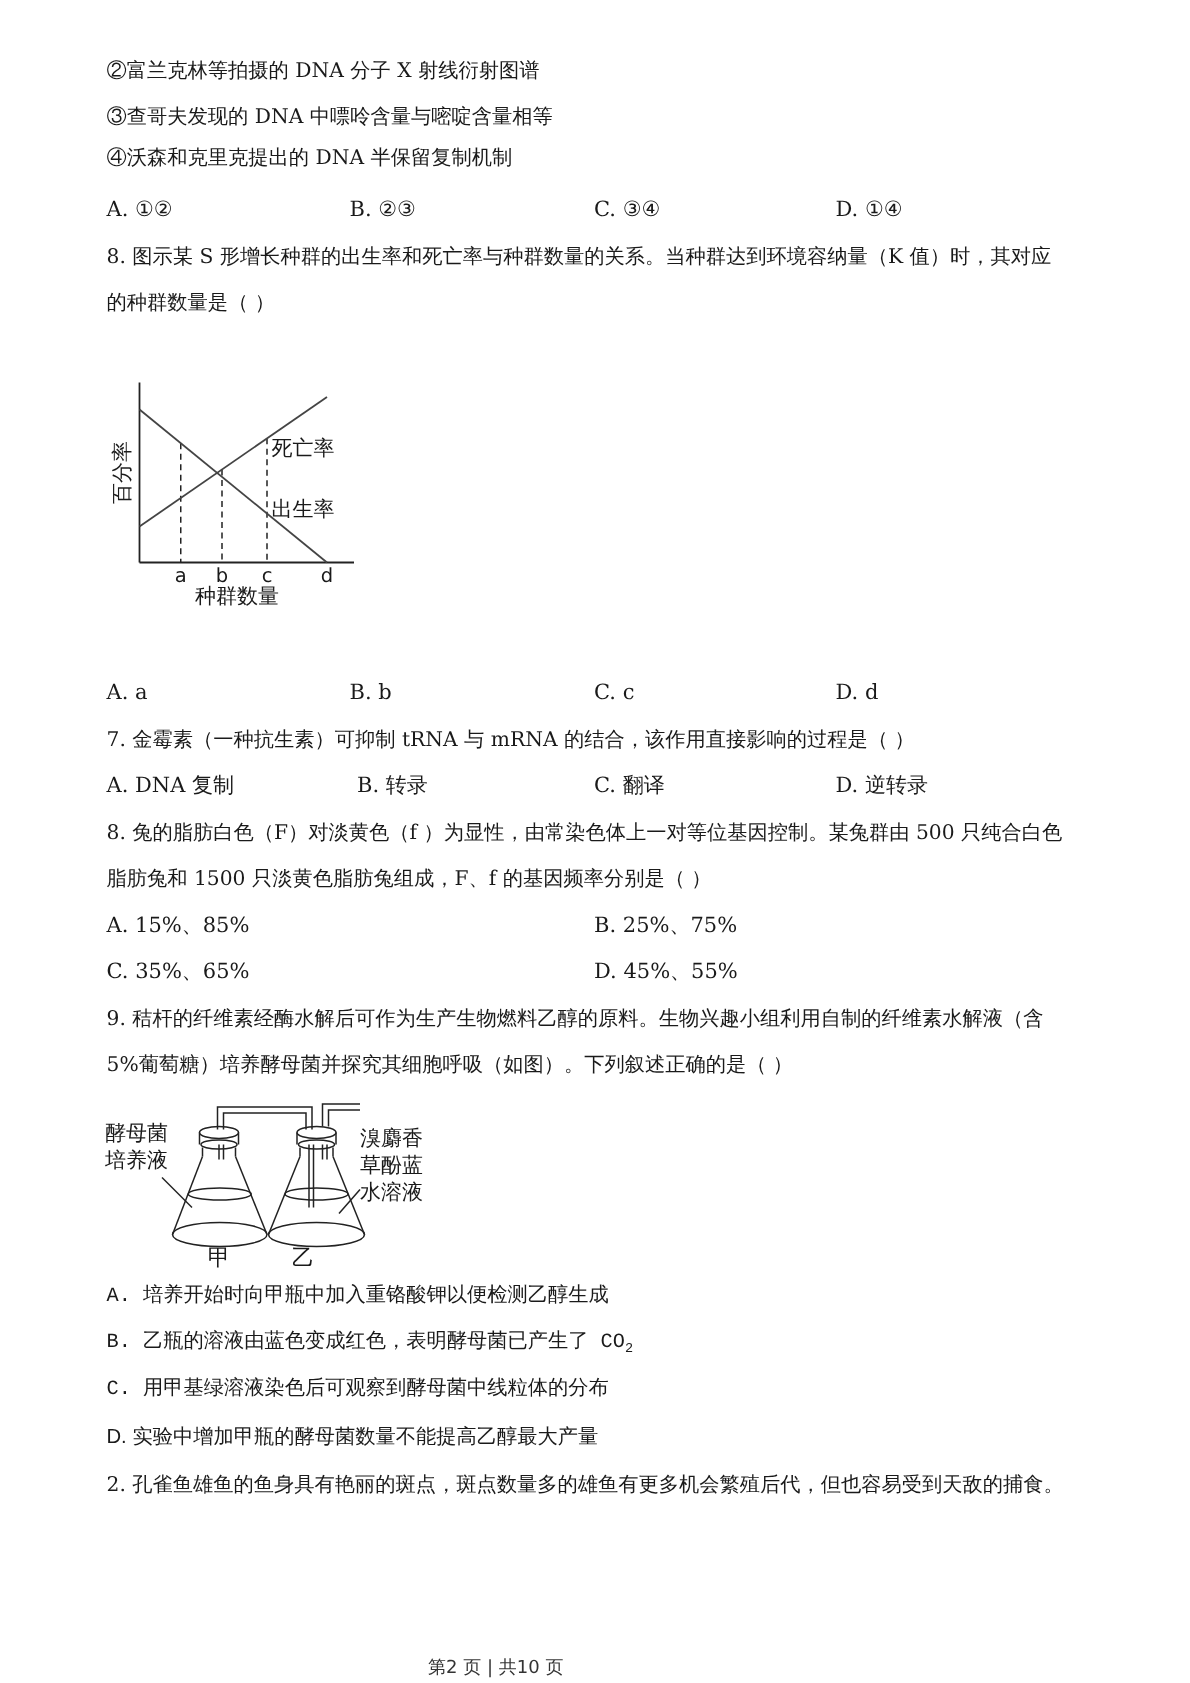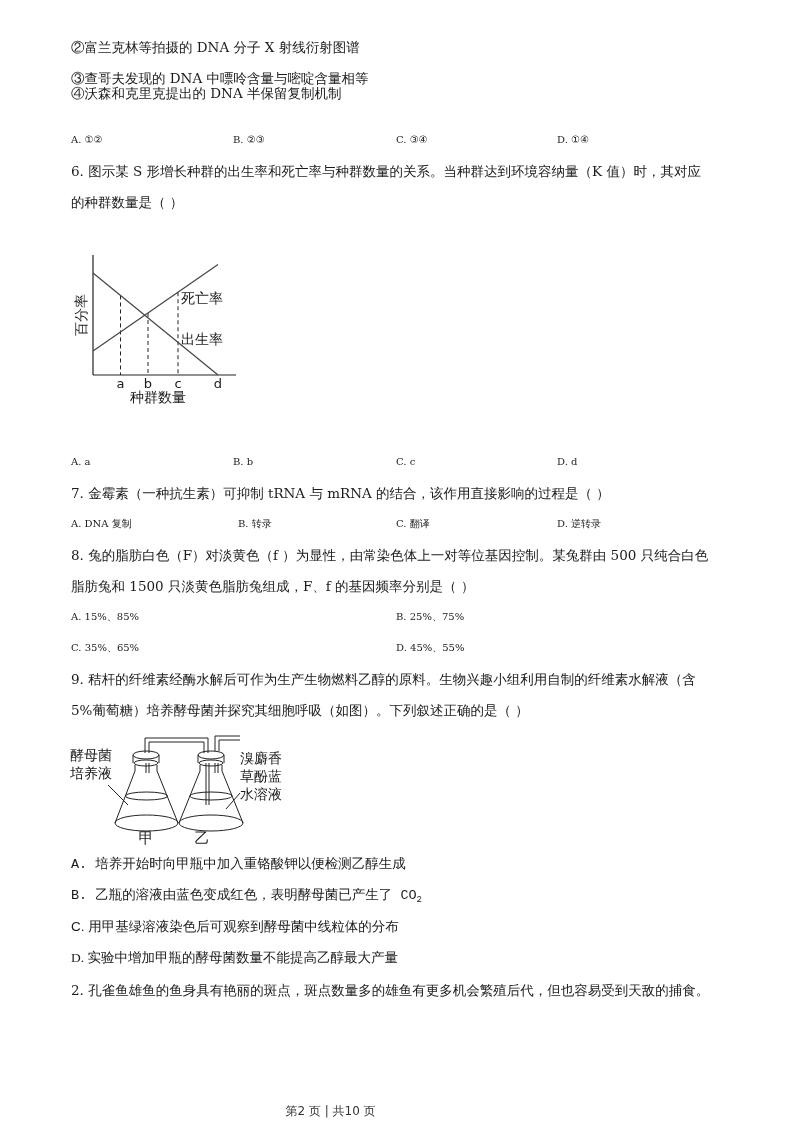--- a/index.html
+++ b/index.html
@@ -1,37 +1,37 @@
 <!DOCTYPE html>
 <html><head>
 <meta charset="utf-8">
 <style>
   html, body { margin: 0; padding: 0; background: #ffffff; }
   body { width: 793px; height: 1122px; position: relative; overflow: hidden;
          font-family: "DejaVu Serif", "Liberation Serif", serif; color: #1a1a1a; }
   .line { position: absolute; left: 71px; font-size: 13.5px; line-height: 18px; white-space: nowrap; }
-  .opt { position: absolute; font-size: 10px; line-height: 18px; white-space: nowrap; }
+  .opt { position: absolute; font-size: 14px; line-height: 18px; white-space: nowrap; }
   .fig { position: absolute; }
   .fig text { font-family: "DejaVu Sans", "Liberation Sans", sans-serif; fill: #1a1a1a; }
   .footer { position: absolute; left: 0; width: 661px; top: 1103px; text-align: center;
             font-family: "DejaVu Sans", "Liberation Sans", sans-serif; font-size: 12px; color: #333; }
   sub { font-size: 9px; vertical-align: -3px; }
 </style>
 </head>
 <body>
 
 <div class="line" style="top:38px">②富兰克林等拍摄的 DNA 分子 X 射线衍射图谱</div>
 <div class="line" style="top:69px">③查哥夫发现的 DNA 中嘌呤含量与嘧啶含量相等</div>
-<div class="line" style="top:84px">④沃森和克里克提出的 DNA 半保留复制机制</div>
+<div class="line" style="top:96px">④沃森和克里克提出的 DNA 半保留复制机制</div>
 <div class="opt" style="top:131px;left:71px">A.  ①②</div>
 <div class="opt" style="top:131px;left:233px">B.  ②③</div>
 <div class="opt" style="top:131px;left:396px">C.  ③④</div>
 <div class="opt" style="top:131px;left:557px">D.  ①④</div>
 
-<div class="line" style="top:162px">6. 图示某 S 形增长种群的出生率和死亡率与种群数量的关系。当种群达到环境容纳量（K 值）时，其对应</div>
+<div class="line" style="top:162px">8. 图示某 S 形增长种群的出生率和死亡率与种群数量的关系。当种群达到环境容纳量（K 值）时，其对应</div>
 <div class="line" style="top:193px">的种群数量是（     ）</div>
 
 <svg class="fig" style="left:70px;top:250px" width="170" height="160" viewBox="0 0 170 160">
 
   <line x1="23" y1="5" x2="23" y2="125" stroke="#222" stroke-width="1.2"></line>
   <line x1="23" y1="125" x2="166" y2="125" stroke="#222" stroke-width="1.2"></line>
 
   <line id="dash-a" stroke="#222" stroke-width="1" stroke-dasharray="4,3" x1="50.5" y1="45.44" x2="50.5" y2="125"></line>
   <line id="dash-b" stroke="#222" stroke-width="1" stroke-dasharray="4,3" x1="78" y1="62.98400000000001" x2="78" y2="125"></line>
   <line id="dash-c" stroke="#222" stroke-width="1" stroke-dasharray="4,3" x1="108" y1="42.248000000000005" x2="108" y2="125"></line>
@@ -116,18 +116,18 @@
   <text x="2" y="45" font-size="14">培养液</text>
   <text x="172" y="30" font-size="14">溴麝香</text>
   <text x="172" y="48" font-size="14">草酚蓝</text>
   <text x="172" y="66" font-size="14">水溶液</text>
   <text x="78" y="110" font-size="15" text-anchor="middle">甲</text>
   <text x="134" y="110" font-size="15" text-anchor="middle">乙</text>
 </svg>
 
 <div class="line" style="top:856px;font-family:Liberation Mono, monospace">A. 培养开始时向甲瓶中加入重铬酸钾以便检测乙醇生成</div>
 <div class="line" style="top:887px;font-family:Liberation Mono, monospace"><span>B. 乙瓶的溶液由蓝色变成红色，表明酵母菌已产生了 CO</span><sub>2</sub></div>
-<div class="line" style="top:918px;font-family:Liberation Sans, sans-serif">C. 用甲基绿溶液染色后可观察到酵母菌中线粒体的分布</div>
-<div class="line" style="top:949px;font-family:Liberation Serif, serif">D. 实验中增加甲瓶的酵母菌数量不能提高乙醇最大产量</div>
+<div class="line" style="top:918px;font-family:Liberation Mono, monospace">C. 用甲基绿溶液染色后可观察到酵母菌中线粒体的分布</div>
+<div class="line" style="top:949px;font-family:Liberation Sans, sans-serif">D. 实验中增加甲瓶的酵母菌数量不能提高乙醇最大产量</div>
 
 <div class="line" style="top:981px">2. 孔雀鱼雄鱼的鱼身具有艳丽的斑点，斑点数量多的雄鱼有更多机会繁殖后代，但也容易受到天敌的捕食。</div>
 
 <div class="footer">第2 页  |  共10 页</div>
 
 </body></html>

